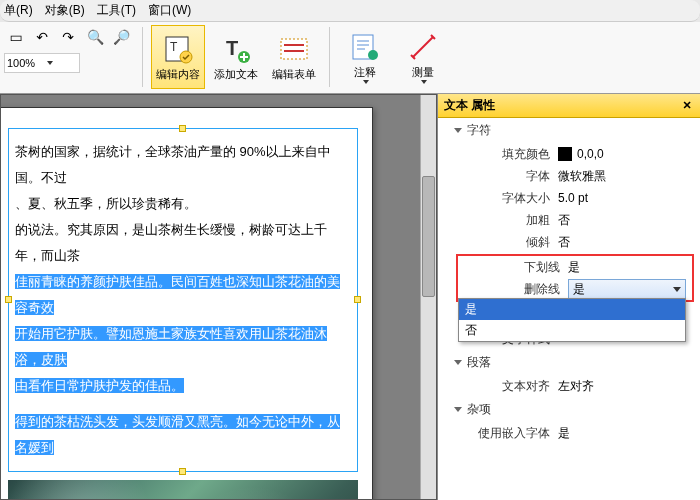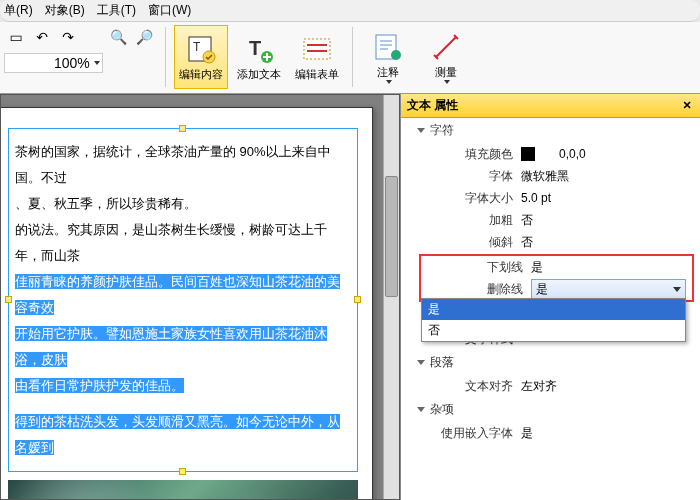--- a/index.html
+++ b/index.html
@@ -8,30 +8,30 @@
 
 .menubar { height: 22px; background: #f0f0f0; border-bottom: 1px solid #ccc; display: flex; align-items: center; padding: 0 4px; font-size: 12px; border-radius: 9px; }
 .menubar span { margin-right: 12px; }
 
 
 .toolbar { height: 72px; background: #f8f8f8; border-bottom: 1px solid #999; display: flex; align-items: flex-start; padding: 3px 4px; gap: 4px; }
 .tb-small-col { display: flex; flex-direction: column; gap: 2px; }
 .tb-small-row { display: flex; gap: 2px; }
 .tb-btn-sm { width: 24px; height: 24px; border: 1px solid transparent; display: flex; align-items: center; justify-content: center; font-size: 14px; cursor: pointer; }
 .zoom-box { display:flex; align-items:center; border:1px solid #ccc; background:#fff; height:20px; margin-top:2px; font-size:11px; padding:0 2px;}
-.zoom-box input{ width:38px; border:none; font-size:14px;margin-left:47px; }
+.zoom-box input{ width:38px; border:none; font-size:11px; }
 .tb-divider { width: 1px; height: 60px; background: #ccc; margin: 2px 4px; }
 .tb-btn-lg { width: 54px; height: 64px; display: flex; flex-direction: column; align-items: center; justify-content: center; border: 1px solid transparent; cursor: pointer; font-size: 11px; gap: 2px; padding: 2px; }
 .tb-btn-lg.active { background: linear-gradient(#fff4c4,#ffe47a); border: 1px solid #e8b800; }
 .tb-icon { width: 32px; height: 32px; display: flex; align-items: center; justify-content: center; position: relative; }
 
 
 .content { position: absolute; top: 94px; left: 0; right: 0; bottom: 0; display: flex; }
 .doc-pane { flex: 1; background: #808080; position: relative; overflow: hidden; border: 1px solid #555; padding-left: 36px;}
-.prop-pane { width: 300px; background: #fff; border-left: 1px solid #888; display: flex; flex-direction: column; }
+.prop-pane { width: 263px; background: #fff; border-left: 1px solid #888; display: flex; flex-direction: column; }
 
 
 .page { position: absolute; left: -8px; top: 12px; width: 380px; background: #fff; border: 1px solid #333; box-shadow: 2px 2px 6px rgba(0,0,0,.3); }
 .page-inner { padding: 20px 14px 10px 14px; }
 .txtframe { border: 1px solid #2aa3f5; position: relative; padding: 10px 6px; }
 .handle { position: absolute; width: 7px; height: 7px; background: #ffe97a; border: 1px solid #c9a900; }
 .handle.tc { top: -4px; left: 50%; margin-left:-4px; }
 .handle.bc { bottom: -4px; left: 50%; margin-left:-4px;}
 .handle.lc { left: -4px; top: 50%; margin-top:-4px;}
 .handle.rc { right: -4px; top: 50%; margin-top:-4px;}
@@ -46,21 +46,21 @@
 .red-arrow svg{display:block;}
 
 
 .prop-title { height: 24px; background: linear-gradient(#ffe68a,#ffd230); border-bottom: 1px solid #c9a100; display: flex; align-items: center; padding: 0 6px; font-size: 12px; font-weight: bold; justify-content: space-between;}
 .prop-close { width:14px;height:14px;font-size:11px;text-align:center;line-height:13px;cursor:pointer;}
 .prop-body { flex:1; overflow:auto; font-size:12px;margin-left:10px; }
 .sect-hdr { display:flex; align-items:center; padding:4px 6px; color:#333; cursor:pointer;}
 .sect-hdr .tri { width:0;height:0;border-top:5px solid #666;border-left:4px solid transparent;border-right:4px solid transparent;margin-right:5px;}
 .prop-row { display:flex; align-items:center; height:22px; }
 .prop-label { width: 110px; text-align:right; padding-right:8px; color:#333;}
-.prop-val { flex:1; display:flex; align-items:center; gap:20px;}
+.prop-val { flex:1; display:flex; align-items:center; gap:1px;}
 .swatch { width:14px;height:14px;background:#000;margin-right:4px;}
 .highlight-box { border: 2px solid #e33; margin: 1px 6px 1px 8px; }
 .dropdown-open { position:relative; }
 .dd-field { border:1px solid #7aa7d8; background:linear-gradient(#eef4fc,#d7e6fa); height:20px; display:flex; align-items:center; padding:0 4px; justify-content:space-between; font-size:12px;}
 .dd-arrow{width:0;height:0;border-top:5px solid #333;border-left:4px solid transparent;border-right:4px solid transparent;}
 .dd-list { position:absolute; left:0; right:6px; top:20px; background:#fff; border:1px solid #888; z-index:50; box-shadow:2px 2px 4px rgba(0,0,0,.3);}
 .dd-item { padding:2px 6px; font-size:12px;}
 .dd-item.sel { background:#2f6fd0; color:#fff; }
 
 .zoom-chevron{width:0;height:0;border-top:4px solid #333;border-left:3px solid transparent;border-right:3px solid transparent;display:inline-block;margin-left:2px;}

